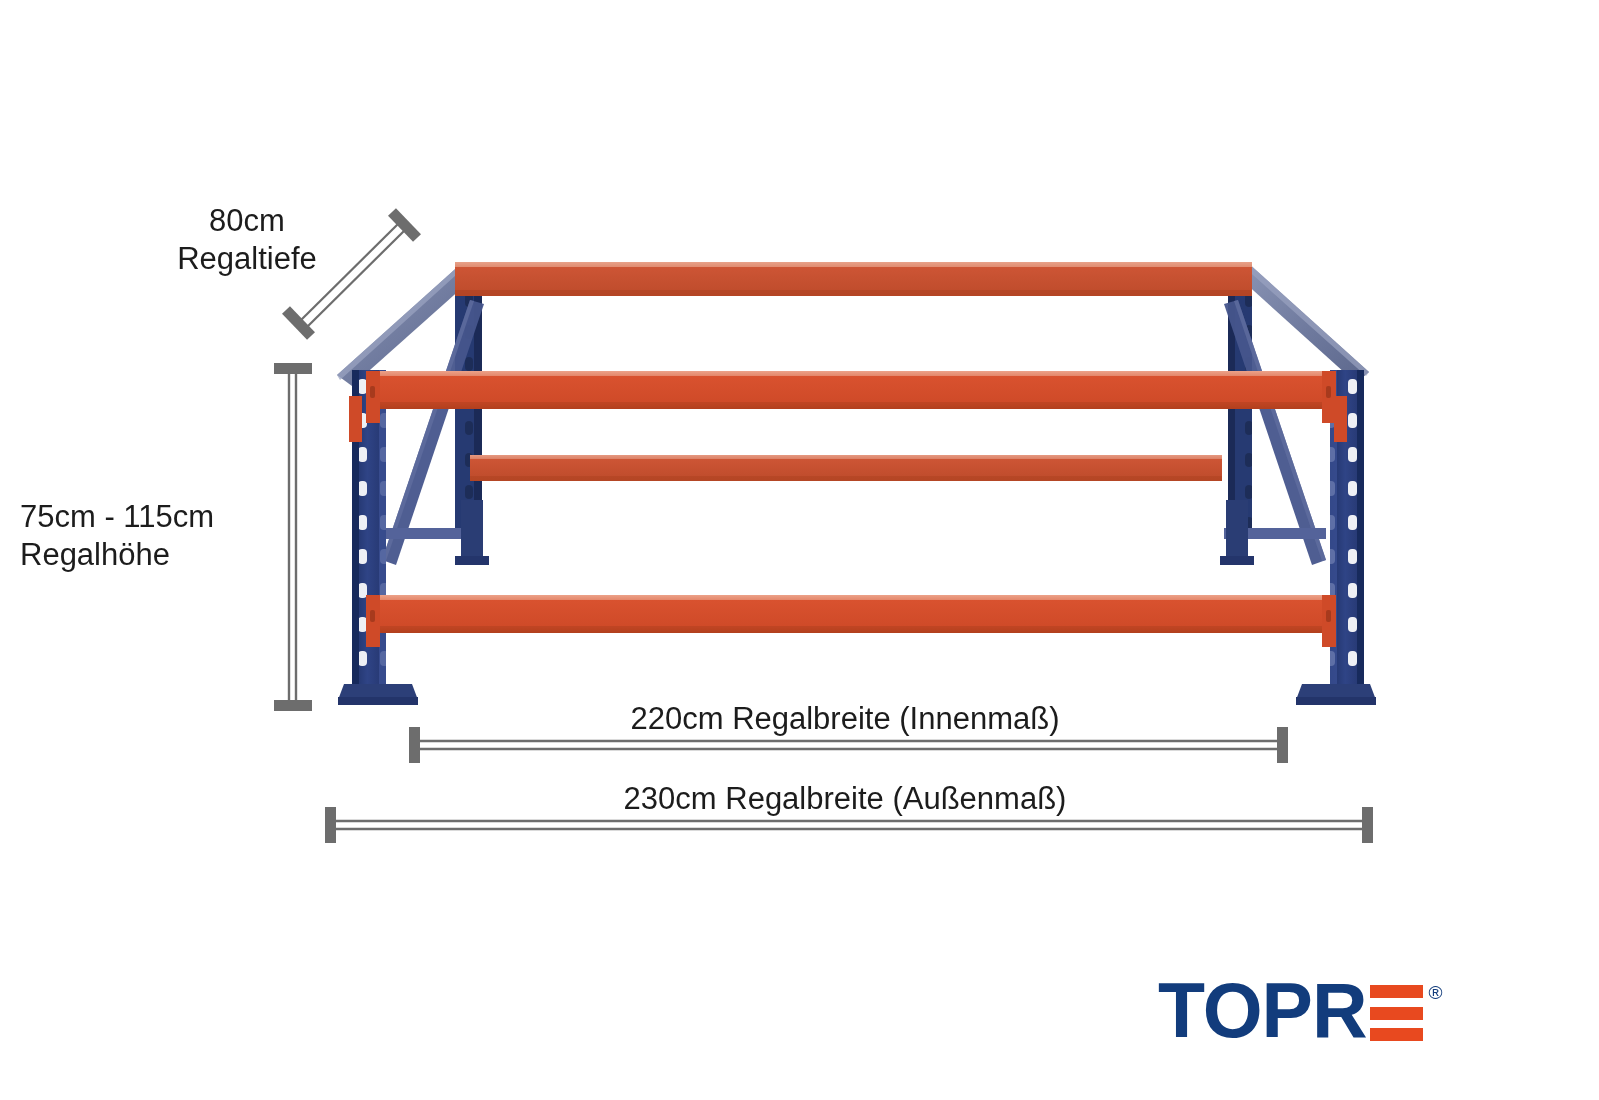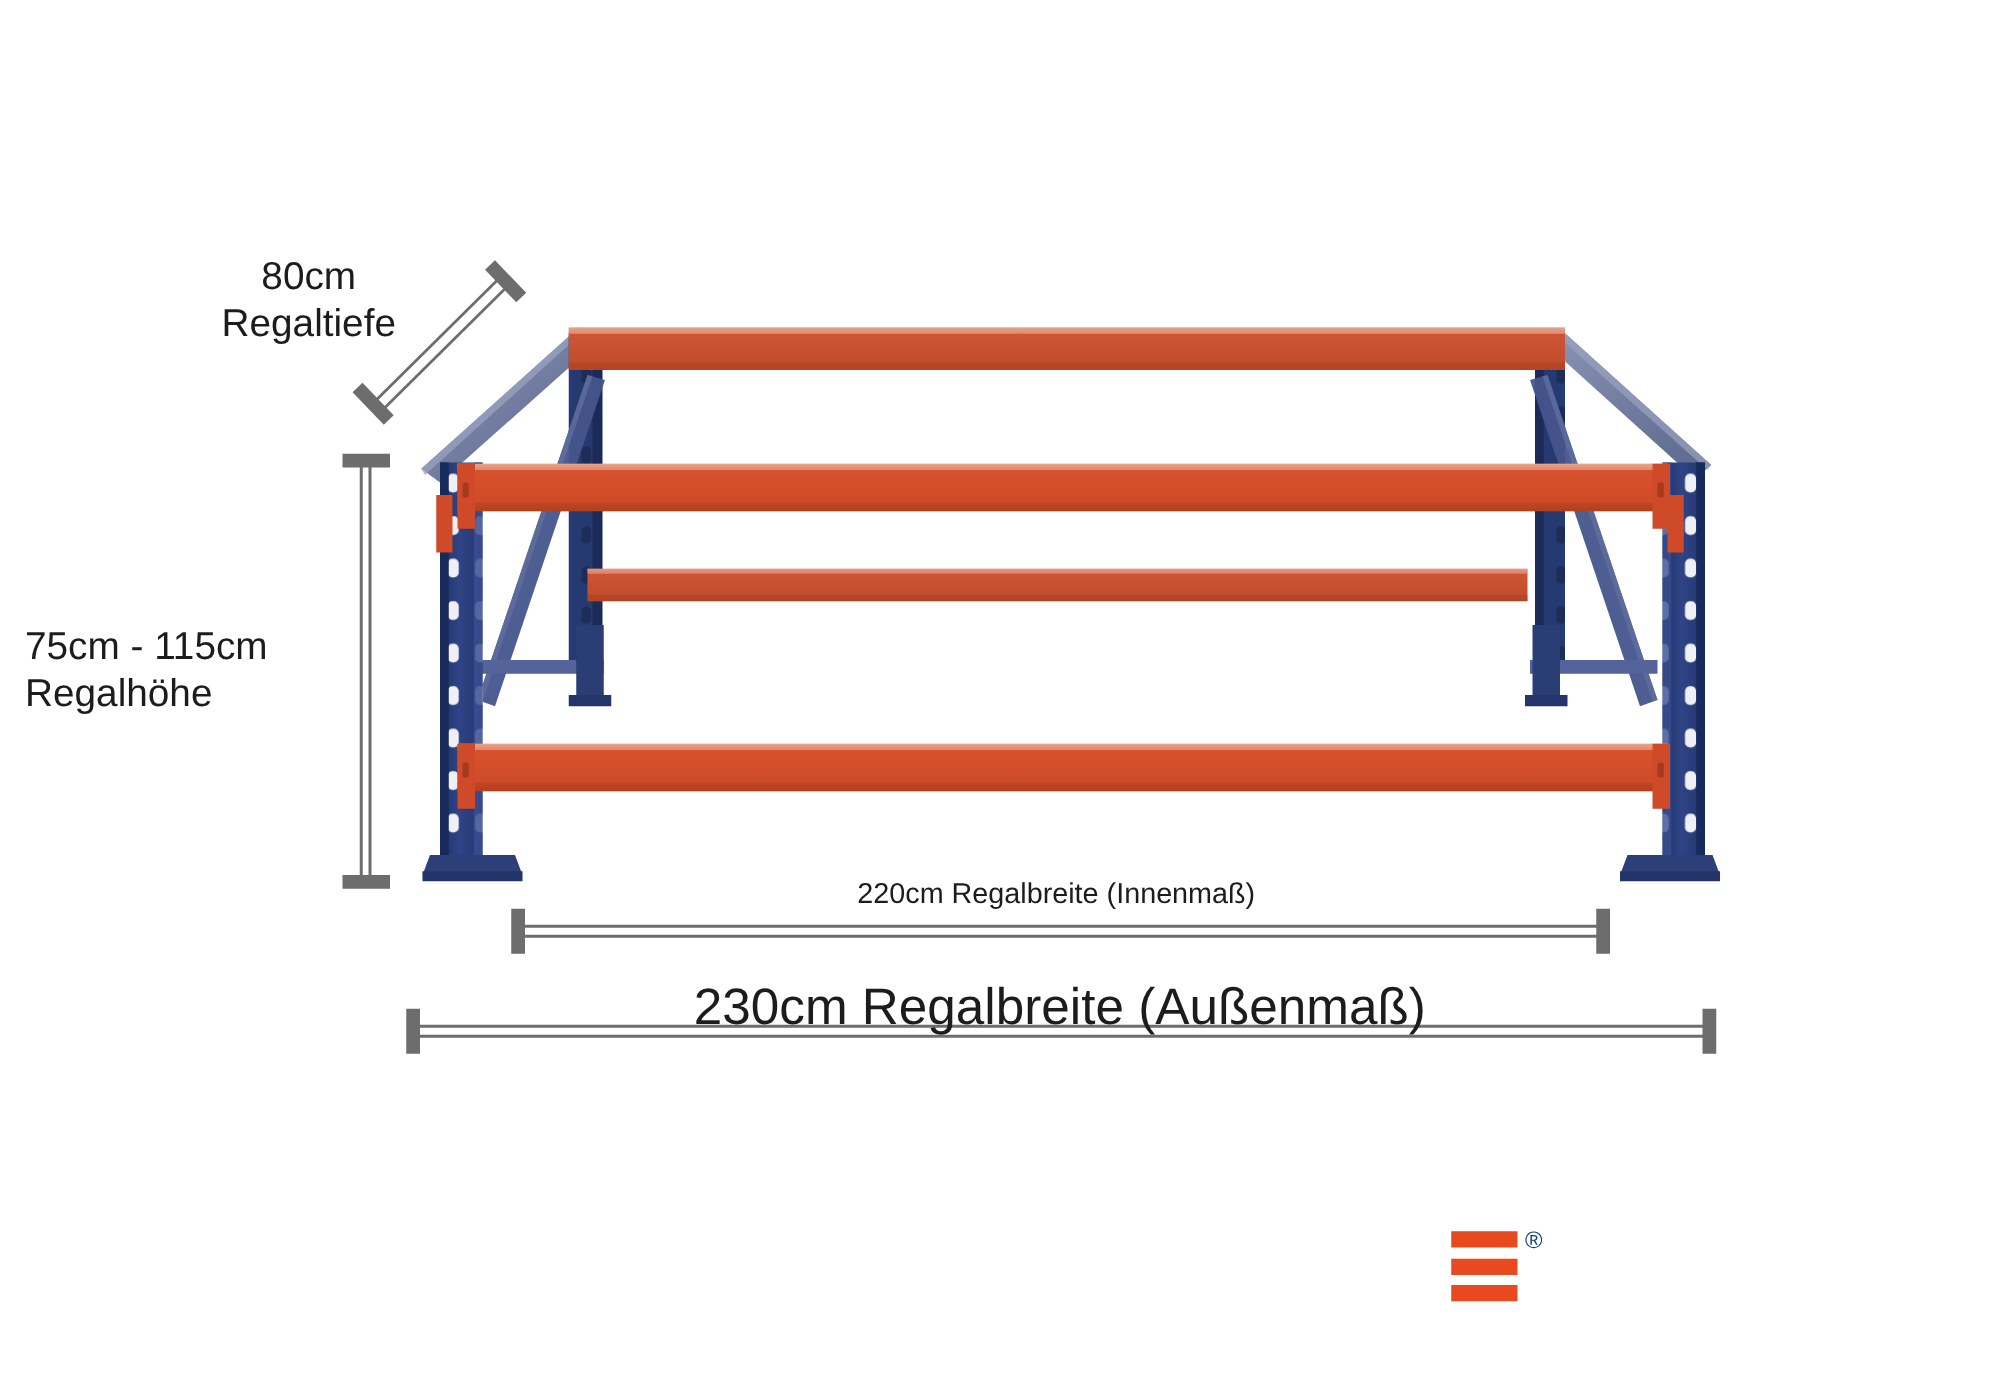--- a/index.html
+++ b/index.html
@@ -32,27 +32,27 @@
   #height-label {
     left: 20px; top: 498px;
     width: 248px;
     text-align: left;
     font-size: 31px;
   }
   #inner-width-label {
     left: 555px; top: 700px;
     width: 580px;
     text-align: center;
-    font-size: 23px;
+    font-size: 31px;
   }
   #outer-width-label {
     left: 555px; top: 780px;
     width: 580px;
-    text-align: left;
-    font-size: 41px;
+    text-align: center;
+    font-size: 31px;
   }
 
   
   #logo {
     position: absolute;
     left: 1158px; top: 975px;
     height: 70px;
     display: flex; align-items: flex-start;
   }
   .logo-word {
@@ -254,20 +254,21 @@
   <div class="dim-text" id="height-label">
     <div>75cm - 115cm</div>
     <div>Regalhöhe</div>
   </div>
 
   <div class="dim-text" id="inner-width-label">220cm Regalbreite (Innenmaß)</div>
 
   <div class="dim-text" id="outer-width-label">230cm Regalbreite (Außenmaß)</div>
 
   <div id="logo">
+    <span class="logo-word">TOPR</span>
     <span class="logo-e">
       <span></span>
         <span></span>
         <span></span>
     </span>
     <span class="logo-reg">®</span>
   </div>
 
 </div>
 

